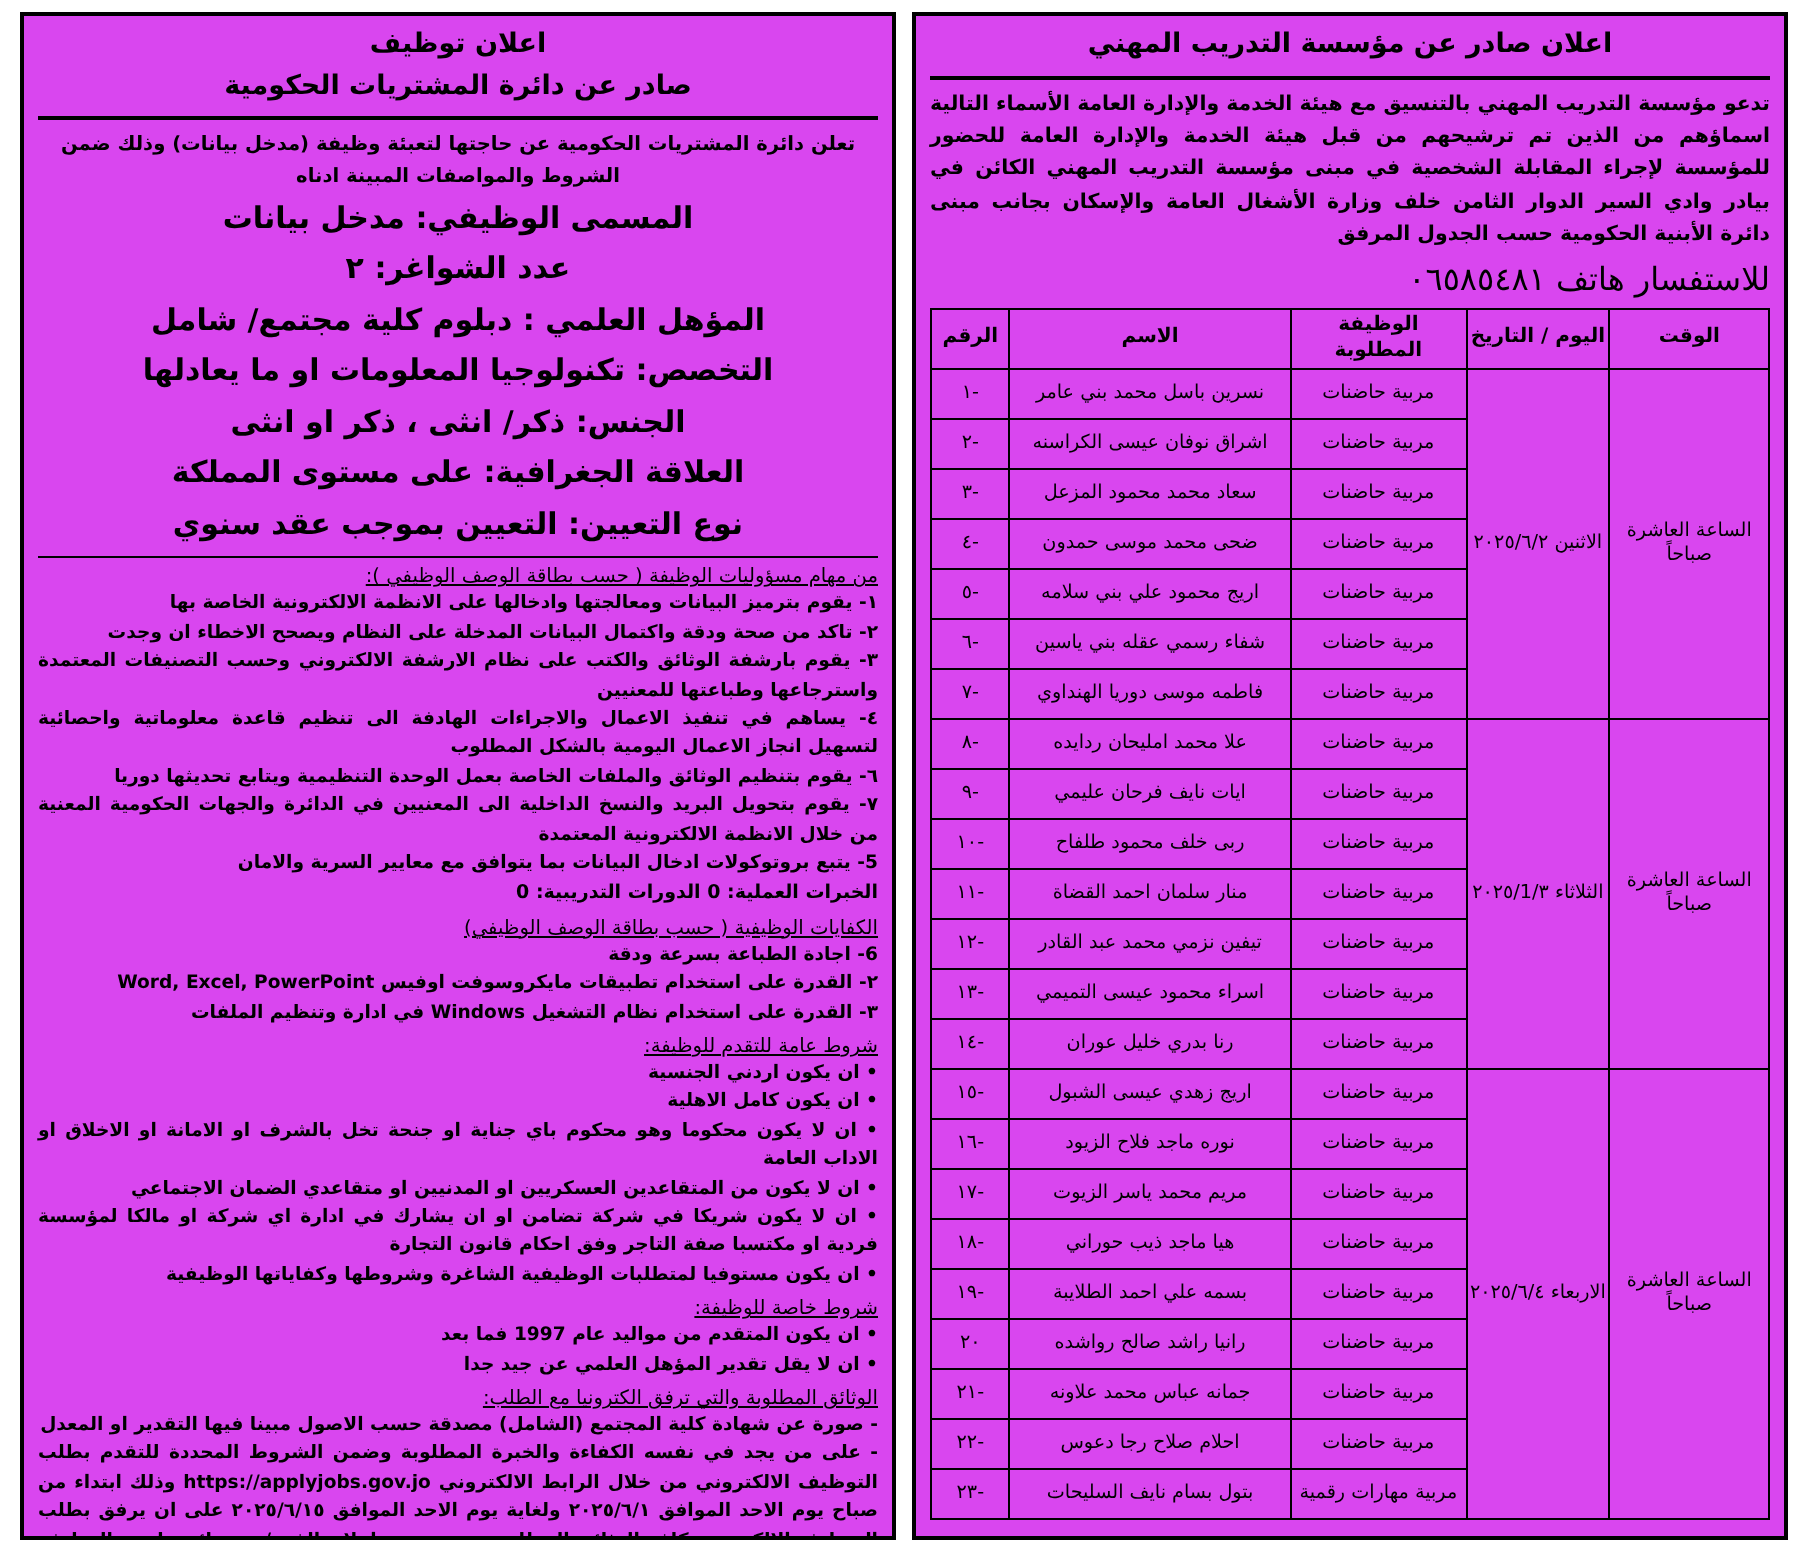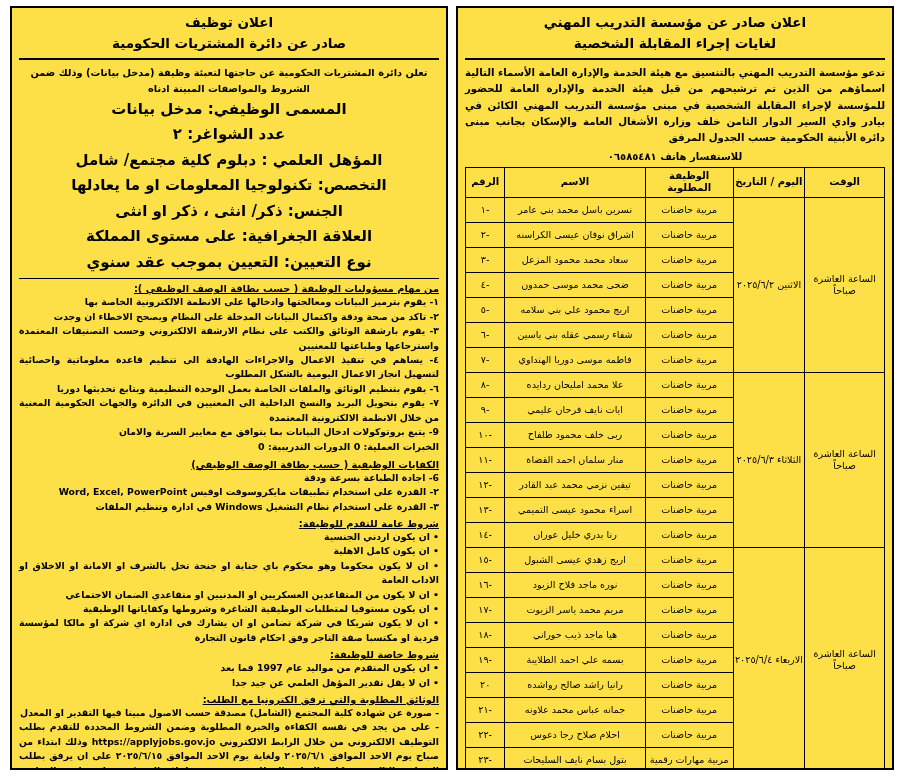--- a/index.html
+++ b/index.html
@@ -16,43 +16,42 @@
     flex-direction:row;
     box-sizing:border-box;
     padding:6px;
     gap:8px;
   }
   
   .panel{
     border:2px solid #000;
     box-sizing:border-box;
     padding:5px 7px;
-    background:#fde047;
+    background:#d946ef;
     overflow:hidden;
   }
   .panel-right{ width:438px; }
   .panel-left{ width:438px; }
 
   .hdr{ text-align:center; font-weight:bold; line-height:1.45; }
   .hdr .l1{ font-size:13.5px; }
   .hdr .l2{ font-size:13.5px; margin-top:1px; }
   .rule{ height:2px; background:#000; margin:5px 0 5px 0; }
 
   
   .intro{
     font-size:10.2px;
     line-height:1.6;
     text-align:justify;
     font-weight:bold;
     margin:2px 0 4px 0;
   }
   .phone{
-    text-align:center;
-    font-weight:bold;
-    font-size:10px;
+    font-weight:normal;
+    font-size:16px;
     margin:2px 0 5px 0;
     letter-spacing:.5px;
   }
   table.tbl{
     border-collapse:collapse;
     width:100%;
     font-size:9.6px;
     table-layout:fixed;
   }
   table.tbl th, table.tbl td{
@@ -84,21 +83,21 @@
     font-weight:bold;
   }
   .kv{
     font-size:15px;
     line-height:1.7;
     font-weight:bold;
     text-align:center;
   }
   .sect-title{
     font-size:9.8px;
-    font-weight:bold;
+    font-weight:normal;
     margin-top:4px;
     margin-bottom:1px;
     text-align:right;
     text-decoration:underline;
   }
   ul.plain{
     list-style:none;
     margin:0;
     padding:0;
   }
@@ -116,21 +115,20 @@
   }
 </style>
 </head>
 <body>
 
 <div class="page">
 
   <div class="panel panel-right">
     <div class="hdr">
       <div class="l1">اعلان صادر عن مؤسسة التدريب المهني</div>
-      <div class="l2">لغايات إجراء المقابلة الشخصية</div>
     </div>
     <div class="rule"></div>
 
     <div class="intro">تدعو مؤسسة التدريب المهني بالتنسيق مع هيئة الخدمة والإدارة العامة الأسماء التالية اسماؤهم من الذين تم ترشيحهم من قبل هيئة الخدمة والإدارة العامة للحضور للمؤسسة لإجراء المقابلة الشخصية في مبنى مؤسسة التدريب المهني الكائن في بيادر وادي السير الدوار الثامن خلف وزارة الأشغال العامة والإسكان بجانب مبنى دائرة الأبنية الحكومية حسب الجدول المرفق</div>
     <div class="phone">للاستفسار هاتف ٠٦٥٨٥٤٨١</div>
 
     <table class="tbl">
       <thead>
         <tr>
           <th class="c-time">الوقت</th>
@@ -175,21 +173,21 @@
           <td class="c-no">-٦</td>
         </tr>
         <tr>
           <td class="c-job">مربية حاضنات</td>
           <td class="c-name">فاطمه موسى دوريا الهنداوي</td>
           <td class="c-no">-٧</td>
         </tr>
 
         <tr>
           <td class="c-time" rowspan="7">الساعة العاشرة صباحاً</td>
-          <td class="c-day" rowspan="7">الثلاثاء ٢٠٢٥/٦/٣</td>
+          <td class="c-day" rowspan="7">الثلاثاء ٢٠٢٥/1/٣</td>
           <td class="c-job">مربية حاضنات</td>
           <td class="c-name">علا محمد امليحان ردايده</td>
           <td class="c-no">-٨</td>
         </tr>
         <tr>
           <td class="c-job">مربية حاضنات</td>
           <td class="c-name">ايات نايف فرحان عليمي</td>
           <td class="c-no">-٩</td>
         </tr>
         <tr>
@@ -311,40 +309,40 @@
     <div class="hair"></div>
 
     <div class="sect-title">من مهام مسؤوليات الوظيفة ( حسب بطاقة الوصف الوظيفي ):</div>
     <ul class="plain">
       <li>١- يقوم بترميز البيانات ومعالجتها وادخالها على الانظمة الالكترونية الخاصة بها</li>
       <li>٢- تاكد من صحة ودقة واكتمال البيانات المدخلة على النظام ويصحح الاخطاء ان وجدت</li>
       <li>٣- يقوم بارشفة الوثائق والكتب على نظام الارشفة الالكتروني وحسب التصنيفات المعتمدة واسترجاعها وطباعتها للمعنيين</li>
       <li>٤- يساهم في تنفيذ الاعمال والاجراءات الهادفة الى تنظيم قاعدة معلوماتية واحصائية لتسهيل انجاز الاعمال اليومية بالشكل المطلوب</li>
       <li>٦- يقوم بتنظيم الوثائق والملفات الخاصة بعمل الوحدة التنظيمية ويتابع تحديثها دوريا</li>
       <li>٧- يقوم بتحويل البريد والنسخ الداخلية الى المعنيين في الدائرة والجهات الحكومية المعنية من خلال الانظمة الالكترونية المعتمدة</li>
-      <li>9- يتبع بروتوكولات ادخال البيانات بما يتوافق مع معايير السرية والامان</li>
+      <li>5- يتبع بروتوكولات ادخال البيانات بما يتوافق مع معايير السرية والامان</li>
     </ul>
 
     <div class="ltext">الخبرات العملية: 0    الدورات التدريبية: 0</div>
 
     <div class="sect-title">الكفايات الوظيفية ( حسب بطاقة الوصف الوظيفي)</div>
     <ul class="plain">
       <li>6- اجادة الطباعة بسرعة ودقة</li>
       <li>٢- القدرة على استخدام تطبيقات مايكروسوفت اوفيس Word, Excel, PowerPoint</li>
       <li>٣- القدرة على استخدام نظام التشغيل Windows في ادارة وتنظيم الملفات</li>
     </ul>
 
     <div class="sect-title">شروط عامة للتقدم للوظيفة:</div>
     <ul class="plain">
       <li>• ان يكون اردني الجنسية</li>
       <li>• ان يكون كامل الاهلية</li>
       <li>• ان لا يكون محكوما وهو محكوم باي جناية او جنحة تخل بالشرف او الامانة او الاخلاق او الاداب العامة</li>
       <li>• ان لا يكون من المتقاعدين العسكريين او المدنيين او متقاعدي الضمان الاجتماعي</li>
+      <li>• ان لا يكون شريكا في شركة تضامن او ان يشارك في ادارة اي شركة او مالكا لمؤسسة فردية او مكتسبا صفة التاجر وفق احكام قانون التجارة</li>
       <li>• ان يكون مستوفيا لمتطلبات الوظيفية الشاغرة وشروطها وكفاياتها الوظيفية</li>
-      <li>• ان لا يكون شريكا في شركة تضامن او ان يشارك في ادارة اي شركة او مالكا لمؤسسة فردية او مكتسبا صفة التاجر وفق احكام قانون التجارة</li>
     </ul>
 
     <div class="sect-title">شروط خاصة للوظيفة:</div>
     <ul class="plain">
       <li>• ان يكون المتقدم من مواليد عام 1997 فما بعد</li>
       <li>• ان لا يقل تقدير المؤهل العلمي عن جيد جدا</li>
     </ul>
 
     <div class="sect-title">الوثائق المطلوبة والتي ترفق الكترونيا مع الطلب:</div>
     <ul class="plain">

